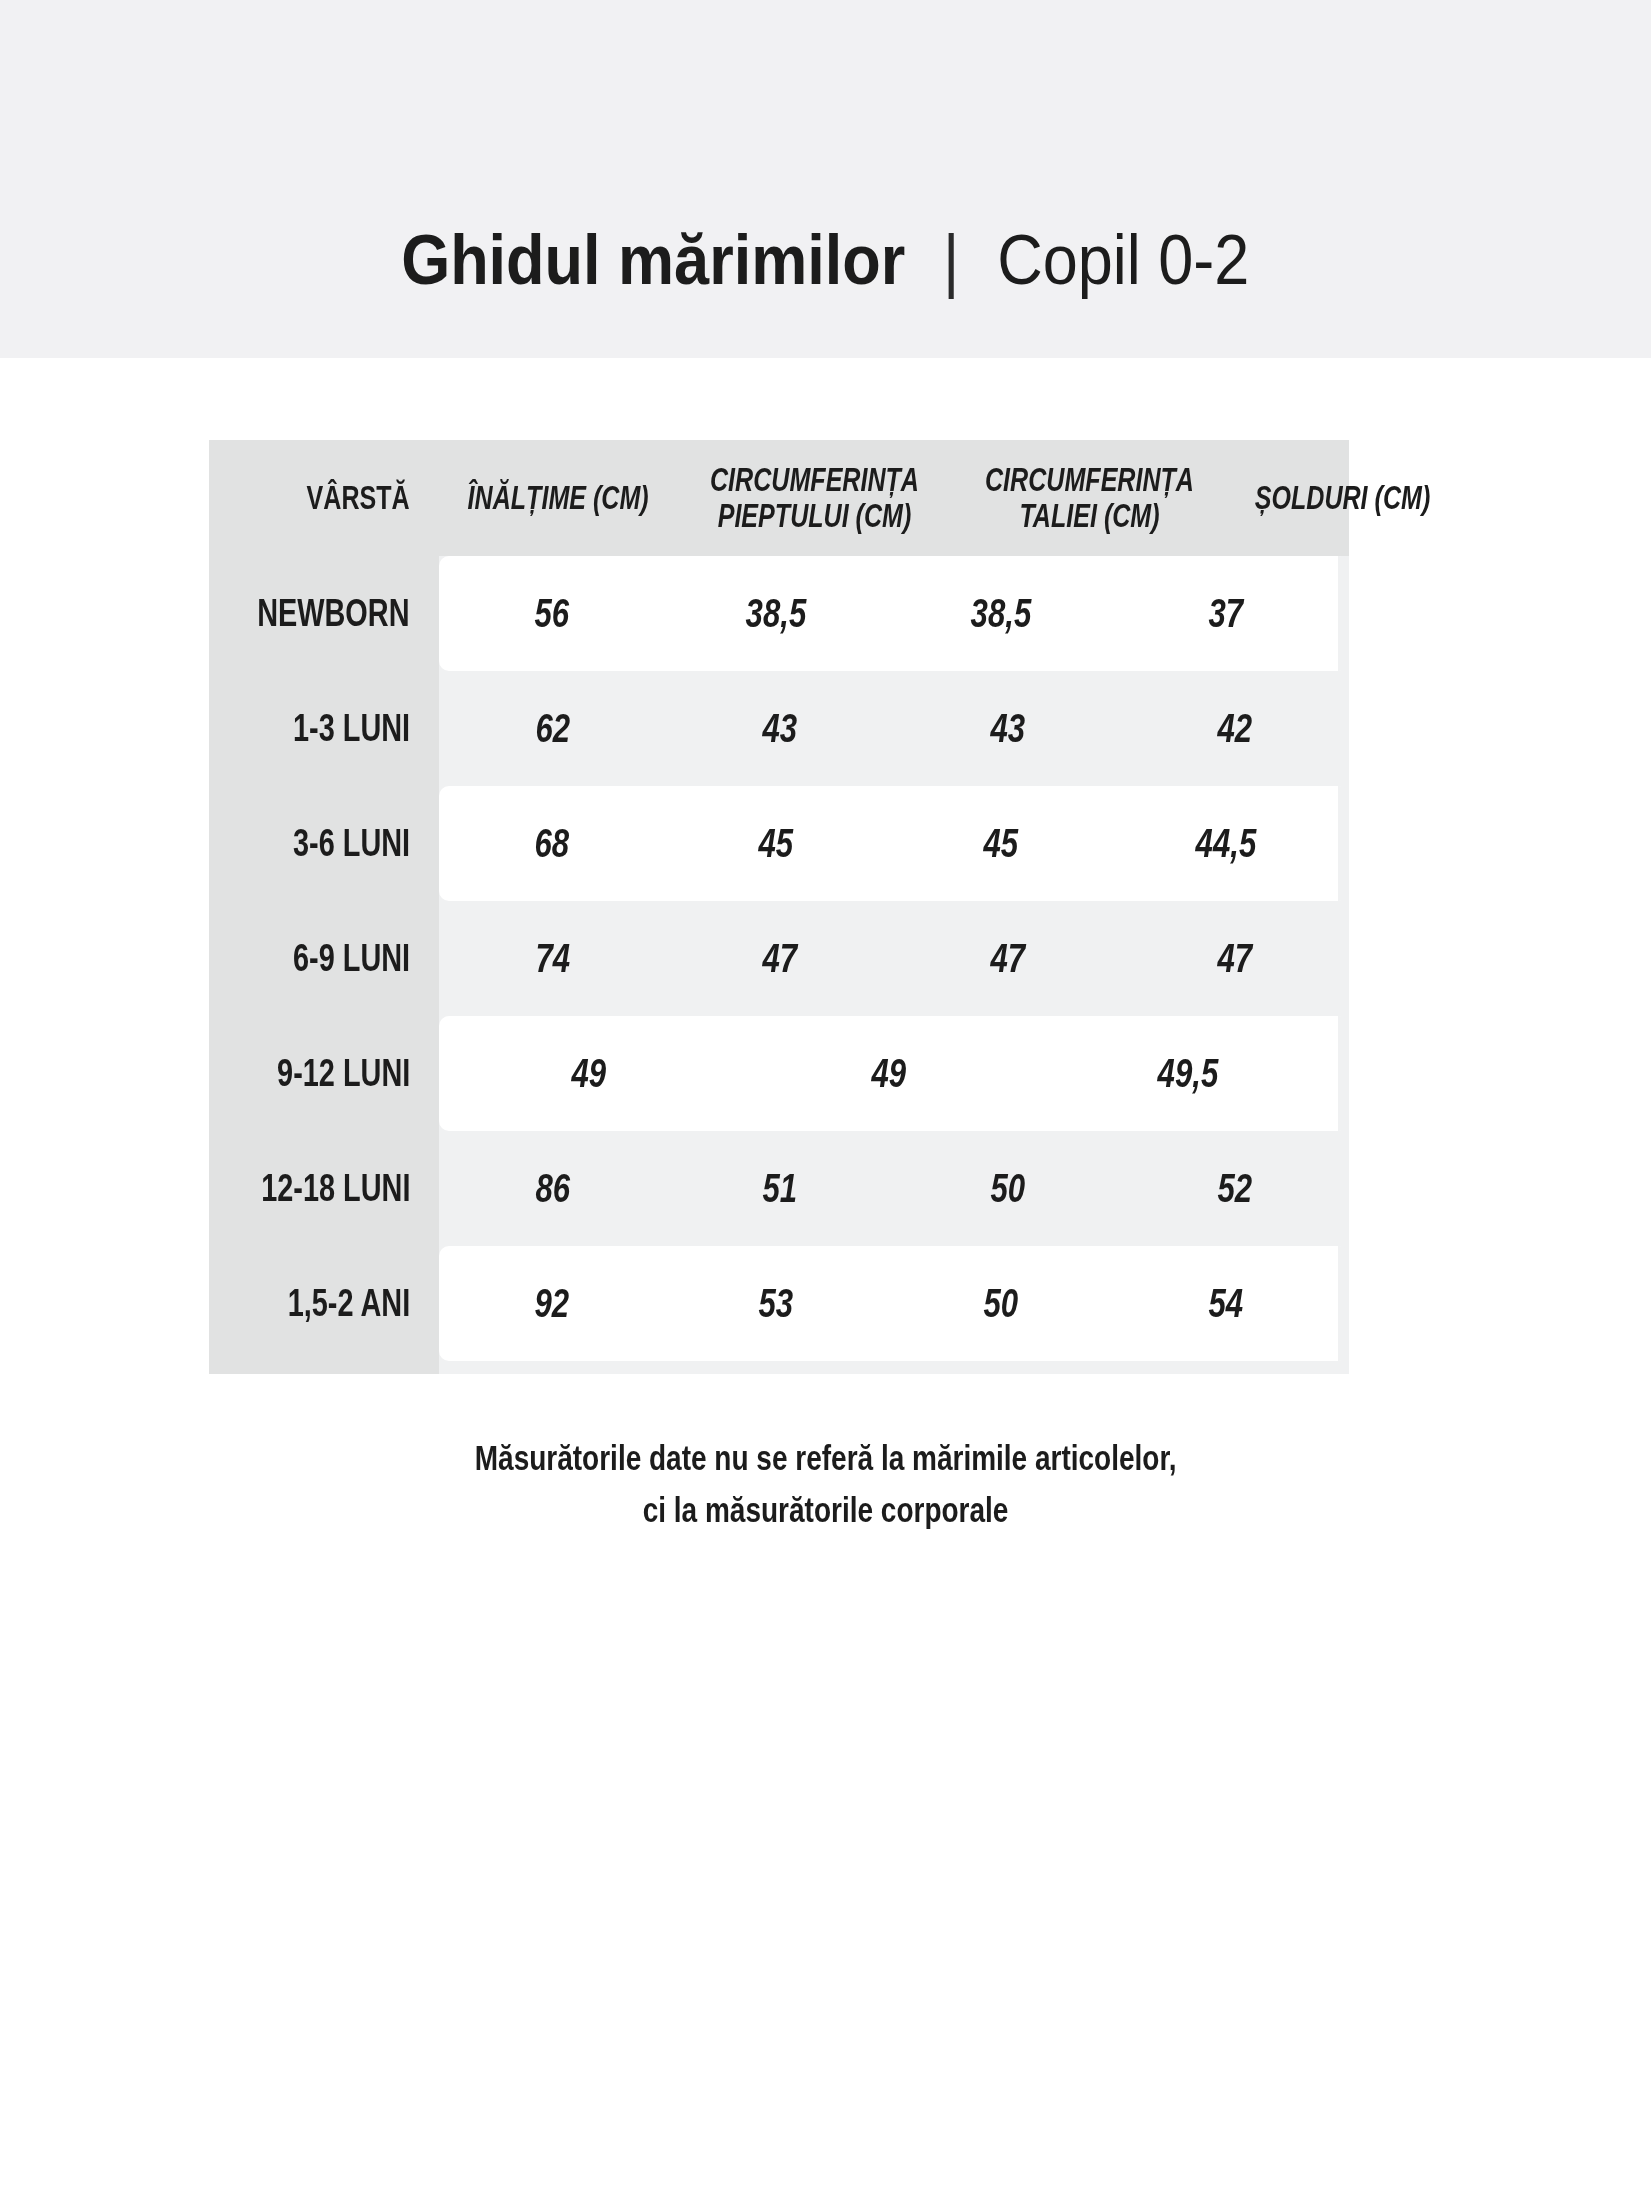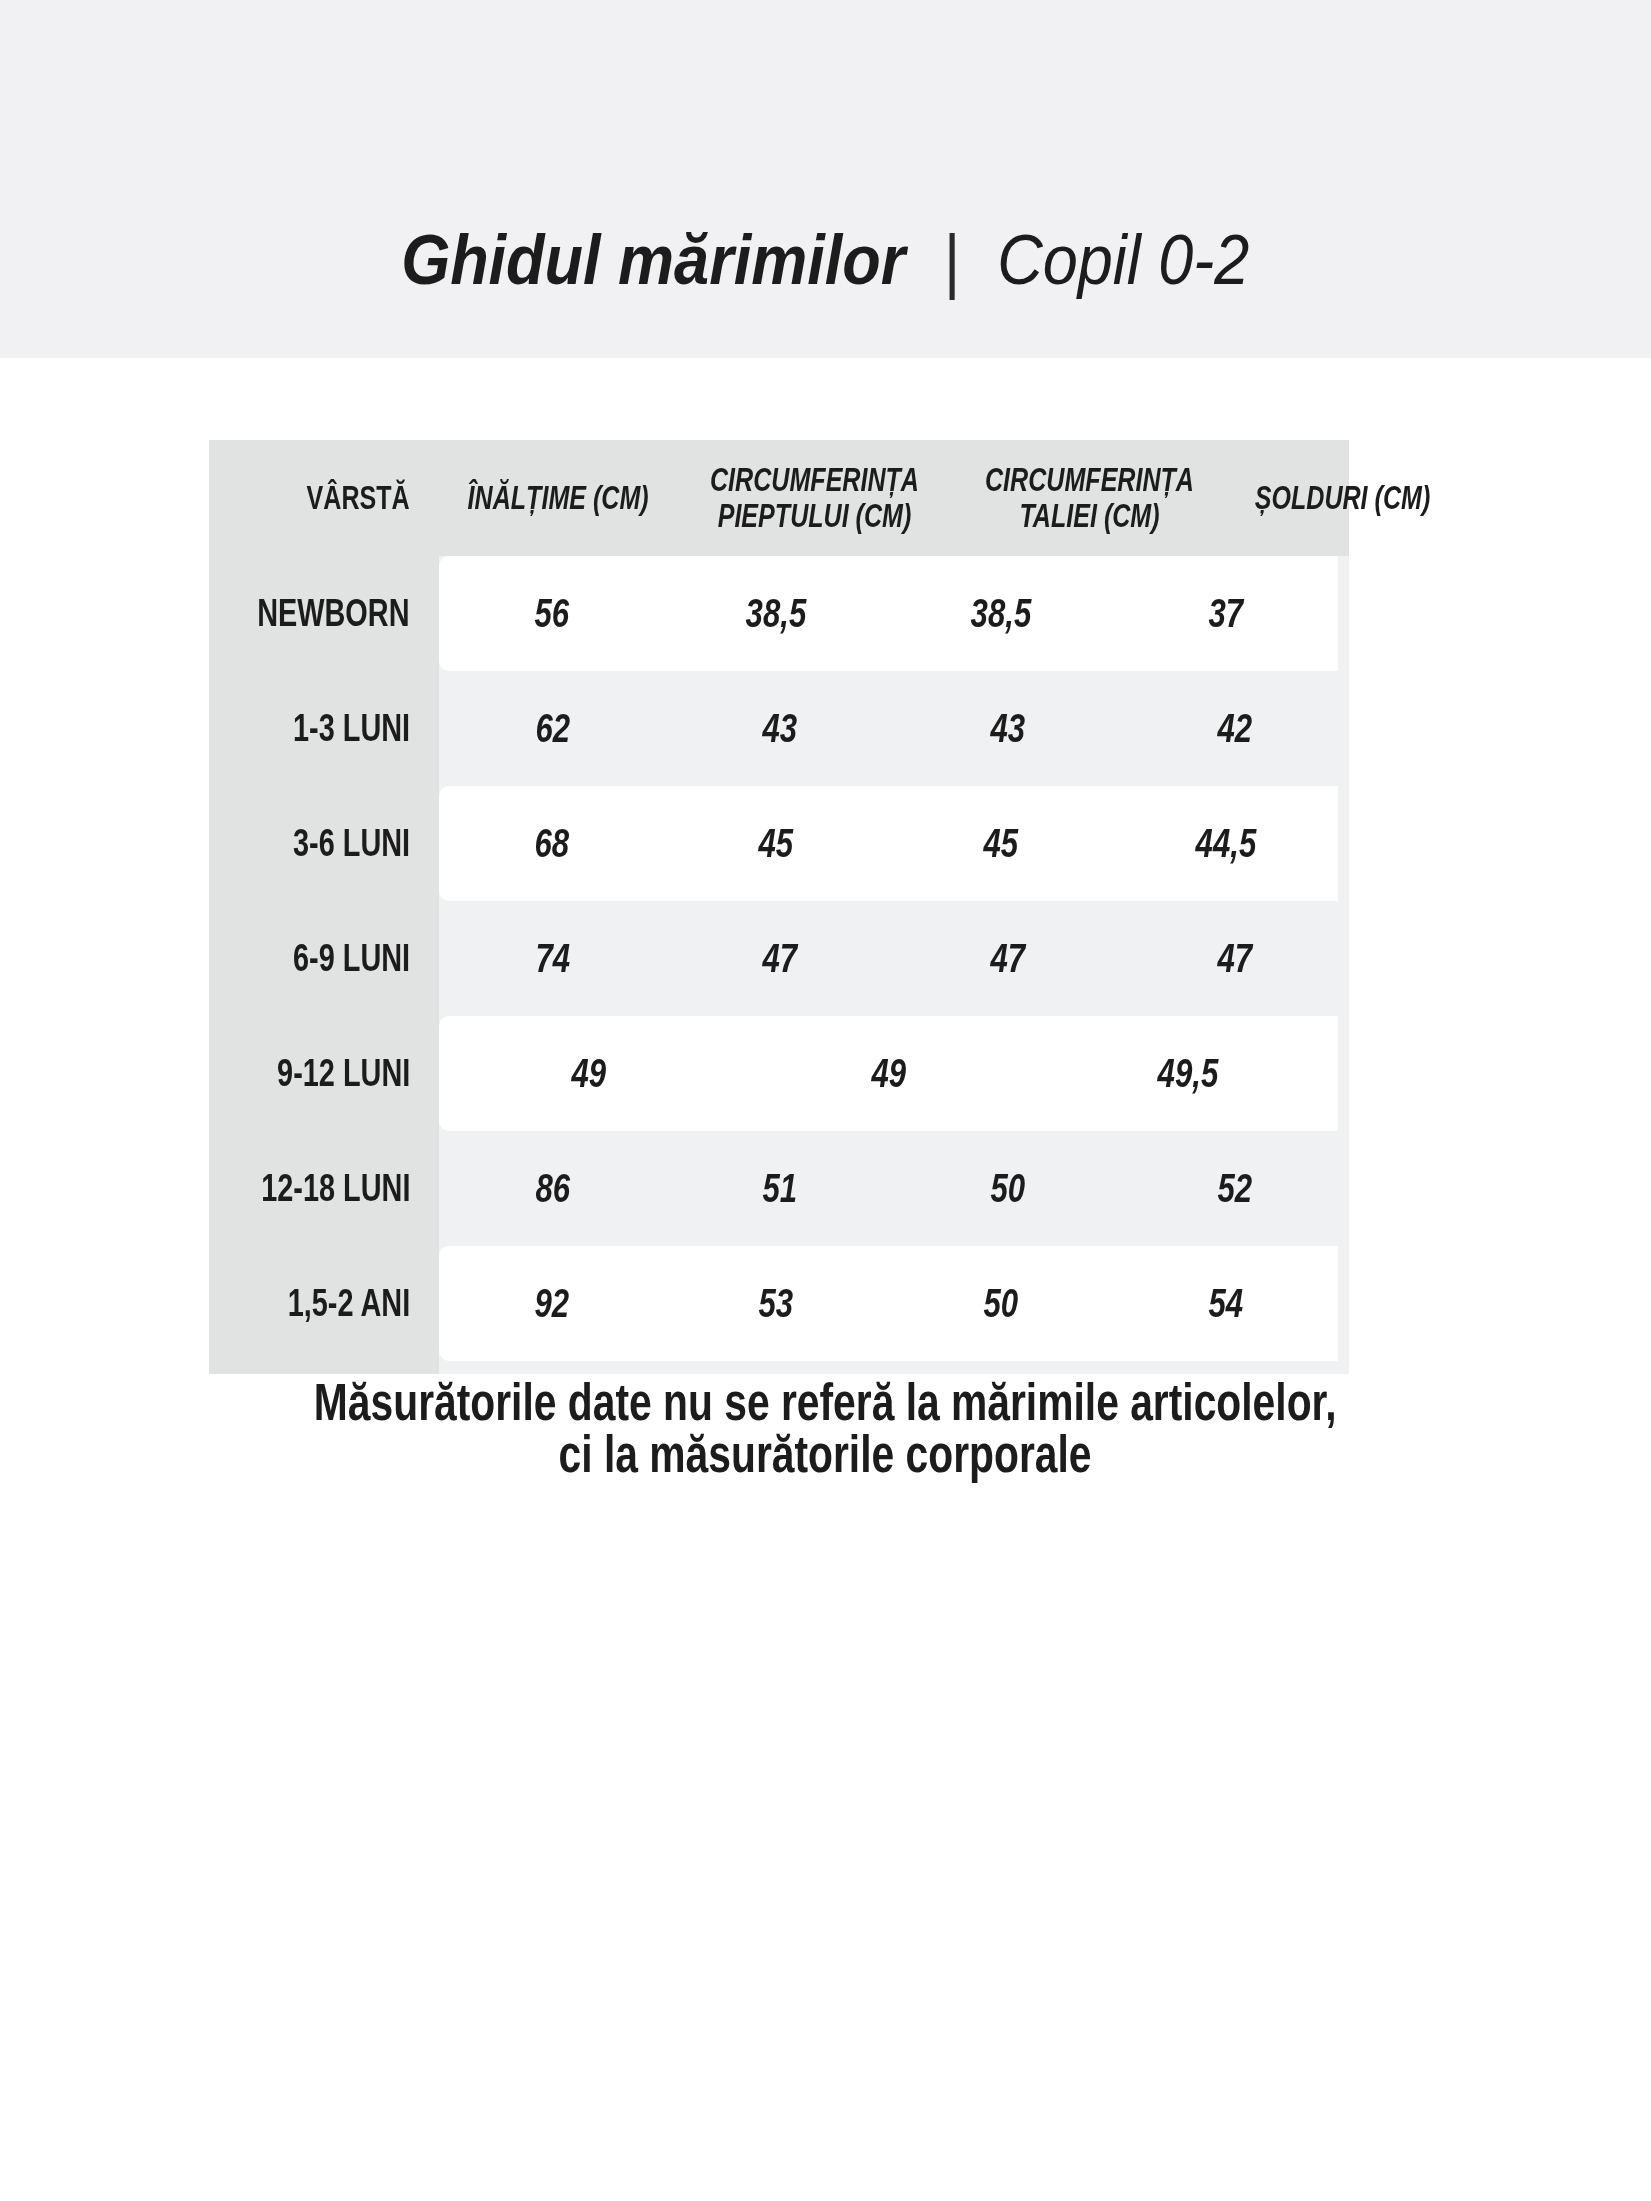--- a/index.html
+++ b/index.html
@@ -22,21 +22,20 @@
     justify-content: center;
     align-items: center;
     padding-top: 162px;
     box-sizing: border-box;
   }
   .page-title {
     margin: 0;
     font-size: 70px;
     line-height: 1;
     white-space: nowrap;
-    font-style: italic;
   }
   .t-scale {
     display: inline-block;
     width: max-content;
     transform: scaleX(0.90);
     transform-origin: 50% 50%;
   }
   .t-bold { font-weight: 700; letter-spacing: 0px; }
   .t-sep  { font-weight: 400; margin: 0 22.6px; color: #2a2a2a; }
   .t-reg  { font-weight: 400; }
@@ -99,25 +98,25 @@
   }
   .cond.right { transform-origin: 100% 50%; text-align: right; }
   .hdr-text  { font-size: 33px; line-height: 1.08; }
   .label-text { font-size: 38px; }
   .value-text { font-size: 41px; }
 
   
   .footer-note {
     position: absolute;
     left: 0;
-    top: 1377px;
+    top: 1432px;
     width: 1651px;
     text-align: center;
     font-weight: 700;
-    font-size: 51px;
+    font-size: 35px;
     line-height: 52px;
   }
   .footer-line { display: block; }
   .f-scale {
     display: inline-block;
     width: max-content;
     transform: scaleX(0.80);
     transform-origin: 50% 50%;
     white-space: nowrap;
   }

